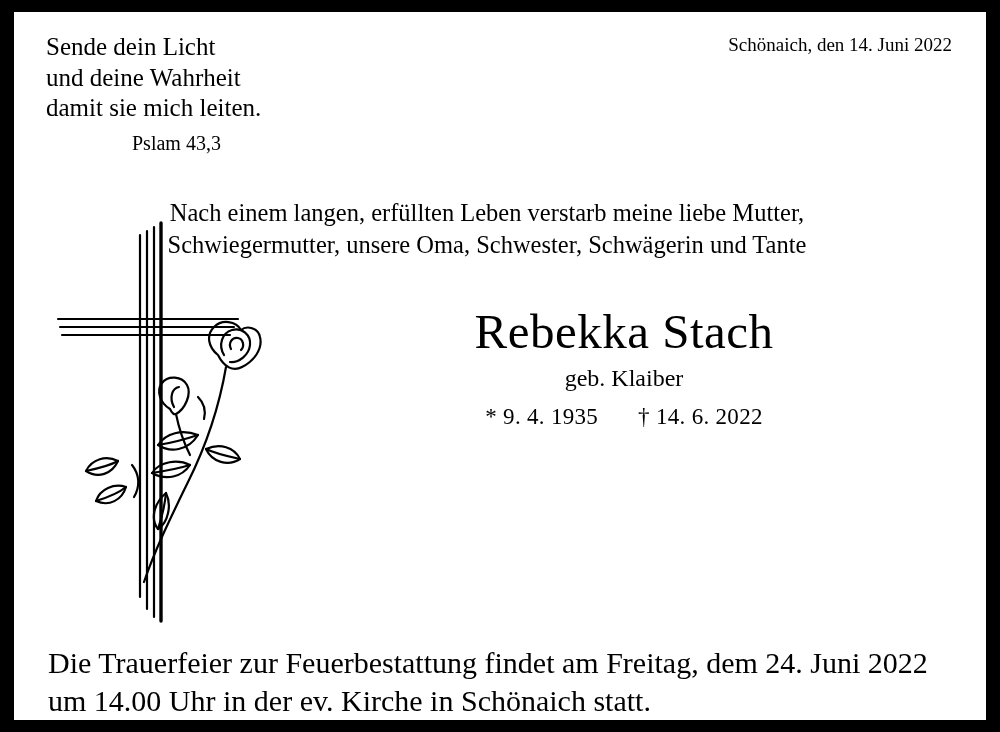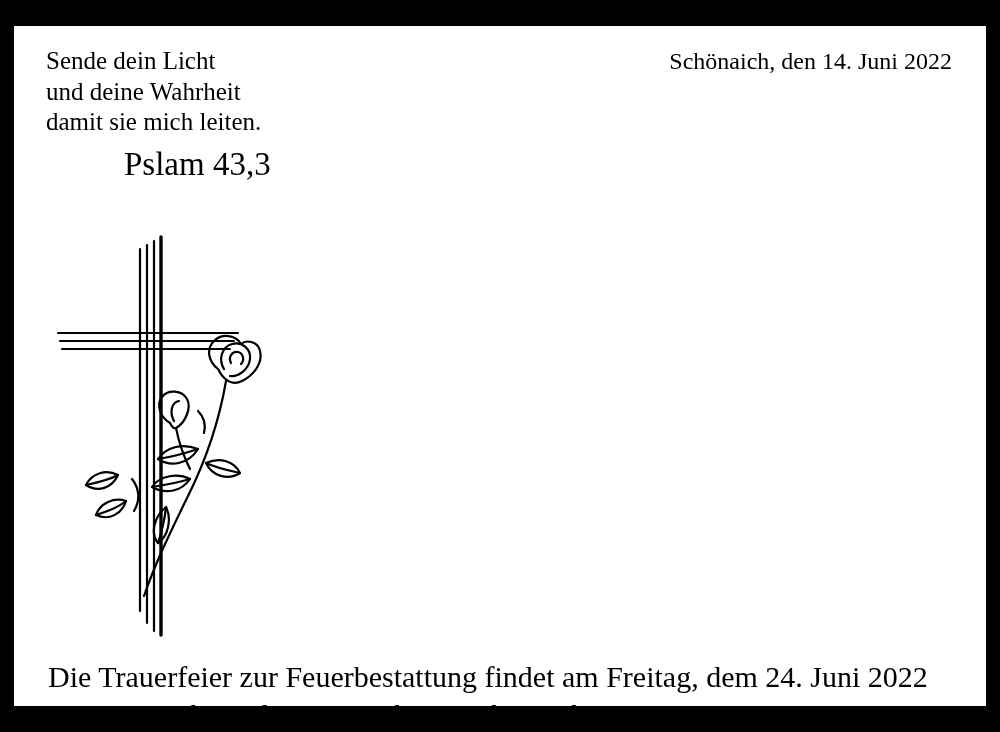--- a/index.html
+++ b/index.html
@@ -15,51 +15,51 @@
     overflow: hidden;
   }
   .notice-frame {
     position: absolute;
     left: 0;
     top: 0;
     width: 1000px;
     height: 732px;
     background: #000000;
     box-sizing: border-box;
-    padding: 26px 14px;
+    padding: 12px 14px;
   }
   .notice-card {
     position: relative;
     width: 100%;
     height: 100%;
     background: #ffffff;
     box-sizing: border-box;
   }
 
   
   .verse {
     position: absolute;
     left: 32px;
     top: 20px;
     font-size: 25px;
     line-height: 1.22;
     white-space: pre-line;
   }
   .verse-ref {
     position: absolute;
-    left: 110px;
+    left: 118px;
     top: 120px;
-    font-size: 33px;
+    font-size: 20px;
     font-family: Liberation Serif, serif;
   }
   .place-date {
     position: absolute;
     right: 34px;
     top: 22px;
-    font-size: 24px;
+    font-size: 19px;
     white-space: nowrap;
   }
 
   
   .intro {
     position: absolute;
     left: 0;
     right: 26px;
     top: 185px;
     text-align: center;
@@ -134,21 +134,30 @@
 <div class="notice-frame">
   <div class="notice-card">
 
     <div class="verse">Sende dein Licht
 und deine Wahrheit
 damit sie mich leiten.</div>
     <div class="verse-ref">Pslam 43,3</div>
 
     <div class="place-date">Schönaich, den 14. Juni 2022</div>
 
-
+    <div class="intro">Nach einem langen, erfüllten Leben verstarb meine liebe Mutter,
+Schwiegermutter, unsere Oma, Schwester, Schwägerin und Tante</div>
+
+    <div class="name-block">
+      <div class="deceased-name">Rebekka Stach</div>
+      <div class="born-name">geb. Klaiber</div>
+      <div class="dates">
+        <span>* 9. 4. 1935</span><span class="sep"></span><span>† 14. 6. 2022</span>
+      </div>
+    </div>
 
 
     <div class="ceremony">Die Trauerfeier zur Feuerbestattung findet am Freitag, dem 24. Juni 2022
 um 14.00 Uhr in der ev. Kirche in Schönaich statt.</div>
 
     <div class="illustration">
       <svg width="230" height="430" viewBox="0 0 230 430" fill="none" stroke="#000000" stroke-width="2.2" stroke-linecap="round" stroke-linejoin="round">
 
         <line x1="92" y1="38" x2="92" y2="400"></line>
         <line x1="99" y1="34" x2="99" y2="412"></line>

